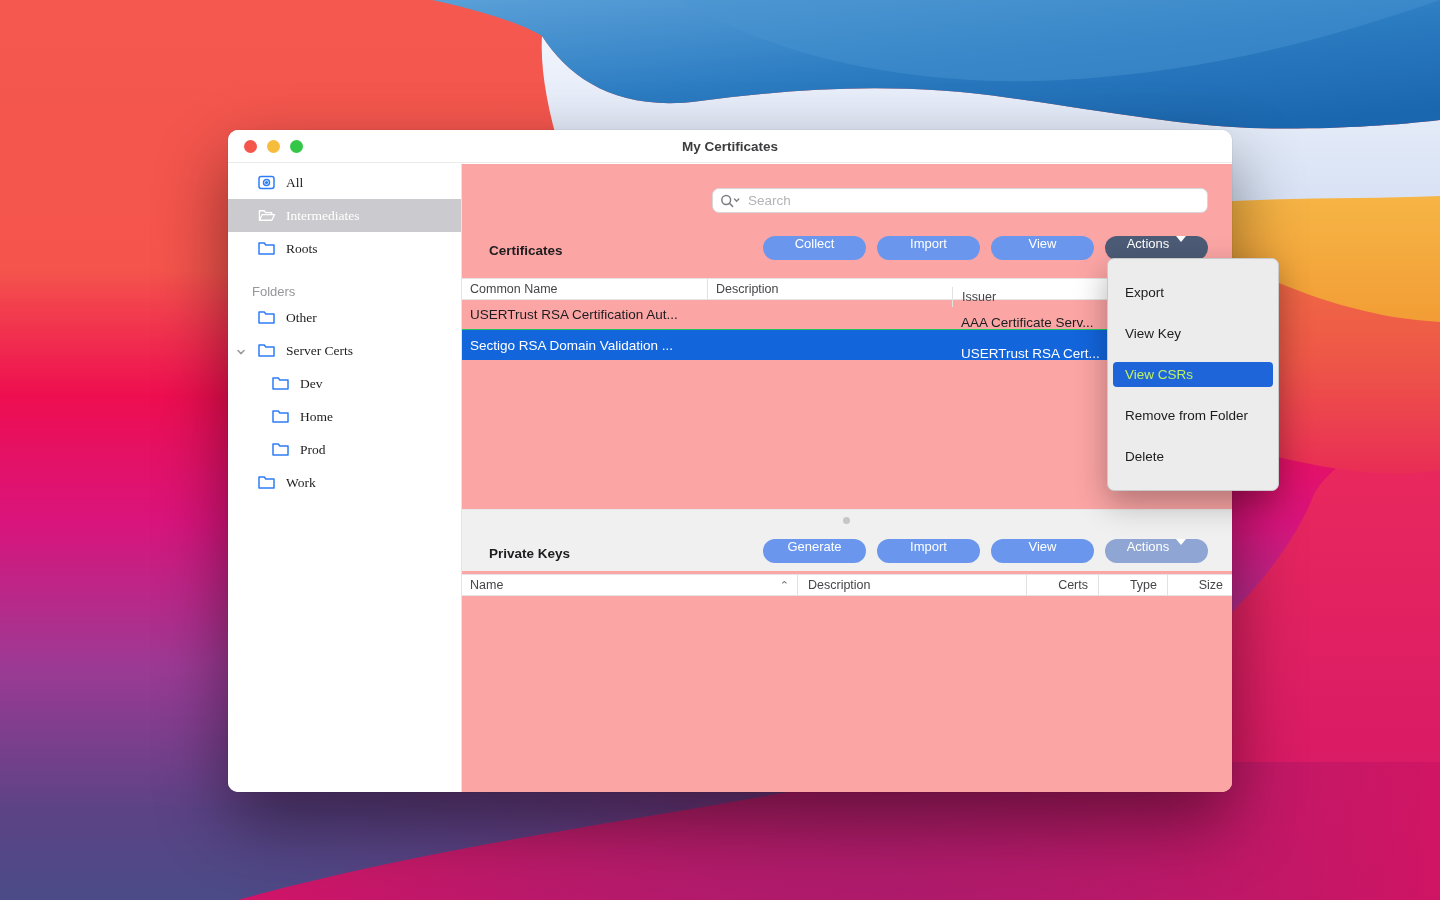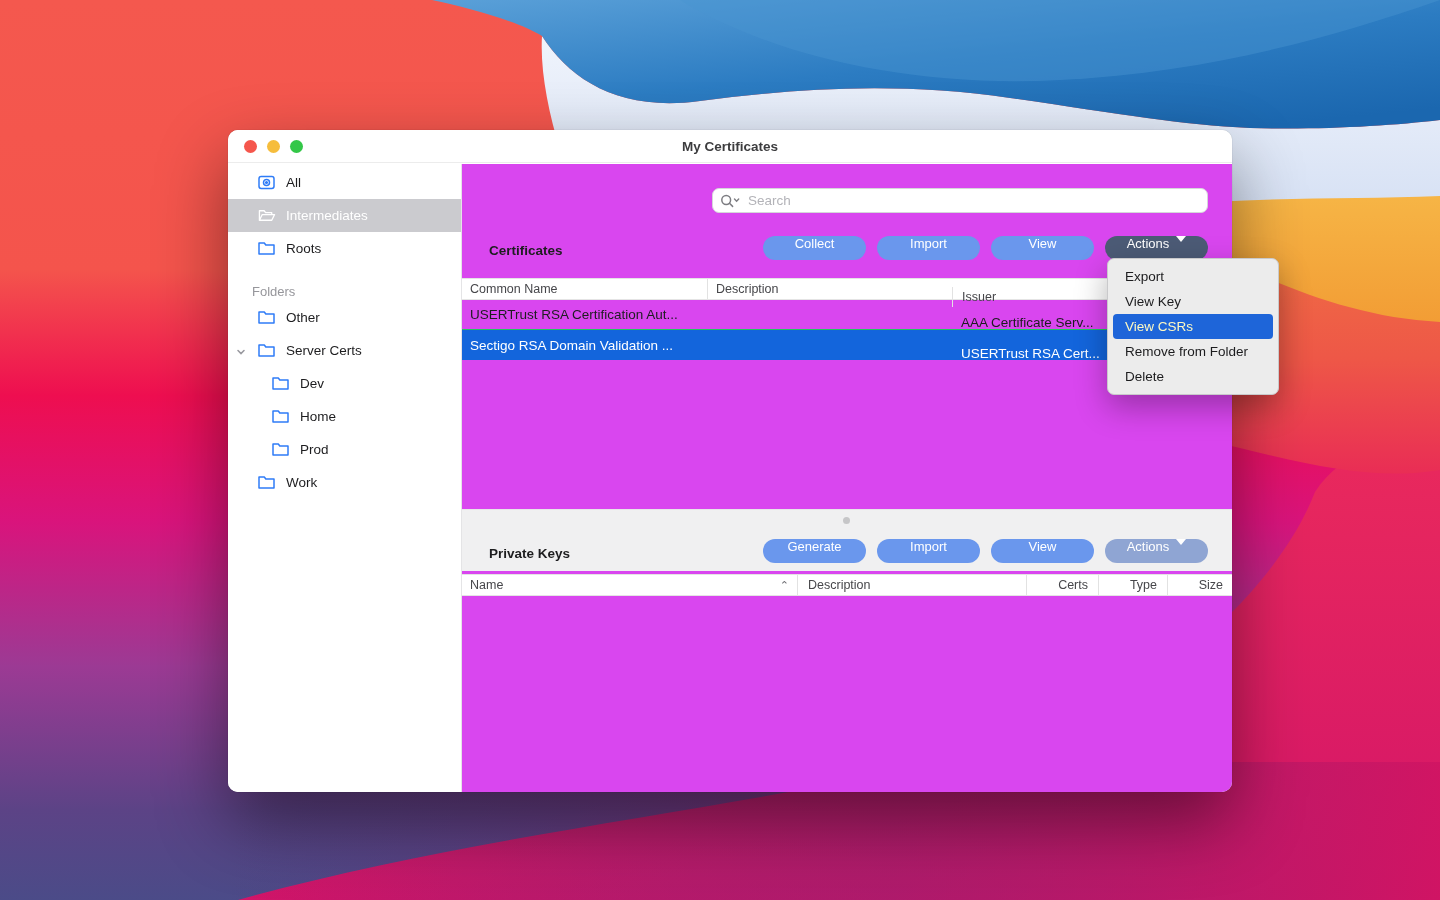--- a/index.html
+++ b/index.html
@@ -17,32 +17,32 @@
     border-bottom:1px solid #ececec; display:flex; align-items:center; justify-content:center; }
   .title { font-size:13.5px; font-weight:bold; color:#3c3c3e; }
   .lights { position:absolute; left:16px; top:10px; display:flex; gap:10px; }
   .light { width:13px; height:13px; border-radius:50%; }
   .light.red { background:#f5564c; } .light.yellow { background:#f6bd3c; } .light.green { background:#33c748; }
 
   
   .sidebar { position:absolute; left:0; top:34px; bottom:0; width:234px; background:#fff;
     border-right:1px solid #e4e4e6; }
   .side-item { position:relative; height:33px; display:flex; align-items:center; font-size:13.5px;
-    color:#1d1d1f; cursor:default; }
+    color:#1d1d1f; cursor:default;font-family:Liberation Serif, serif; }
   .side-item .icon { position:absolute; left:30px; width:18px; height:15px; display:flex; align-items:center; }
   .side-item .lbl { position:absolute; left:58px; }
   .side-item.selected { background:#cbcbcf; color:#fff; }
   .side-item.child .icon { left:44px; }
   .side-item.child .lbl { left:72px; }
   .chev { position:absolute; left:8px; top:11px; width:9px; height:9px; color:#9a9aa0; }
   .folders-hdr { height:20px; margin-top:16px; display:flex; align-items:center; padding-left:24px;
     font-size:13px; color:#96969b; }
 
   
-  .content { position:absolute; left:234px; top:34px; right:0; bottom:0; background:#d946ef; }
+  .content { position:absolute; left:234px; top:34px; right:0; bottom:0; background:#fca5a5; }
   .searchbox { position:absolute; left:250px; top:24px; width:496px; height:25px;
     border:1px solid #d6d6da; border-radius:7px; background:#fff; display:flex; align-items:center; }
   .searchbox svg { margin-left:7px; flex:none; }
   .searchbox input { border:none; outline:none; flex:1; height:100%; font-size:13.5px;
     padding-left:6px; color:#333; background:transparent; font-family:"Liberation Sans",sans-serif; }
   .searchbox input::placeholder { color:#b3b3b8; }
 
   .section-title { position:absolute; font-size:13.5px; font-weight:bold; color:#1d1d1f; }
   .btnrow { position:absolute; right:24px; display:flex; gap:11px; }
   .pill { width:103px; height:24px; border:none; border-radius:12px; background:#6a97ed; color:#fff;
@@ -75,23 +75,23 @@
 
   .splitband { position:absolute; left:0; right:0; top:345px; height:62px; background:#f0f0f1;
     border-top:1px solid #e7e7e8; }
   .grip { position:absolute; left:50%; top:7px; width:7px; height:7px; margin-left:-4px;
     border-radius:50%; background:#c6c6c8; }
 
   
   .menu { position:absolute; left:1107px; top:258px; width:172px; background:#ececec;
     border:1px solid #c9c9cb; border-radius:7px; padding:5px 0;
     box-shadow:0 12px 32px rgba(0,0,0,.3); z-index:10; }
-  .menu-item { height:25px; margin:0 5px; padding-left:12px; display:flex; align-items:center;
+  .menu-item { height:25px; margin:16px 5px; padding-left:12px; display:flex; align-items:center;
     font-size:13.5px; color:#1c1c1e; border-radius:4px; cursor:default; }
-  .menu-item.hl { background:#1e65d9; color:#fef9c3; }
+  .menu-item.hl { background:#1e65d9; color:#bef264; }
 </style>
 </head>
 <body>
 
 <div class="stage">
 
   <svg class="wallpaper" width="1440" height="900" viewBox="0 0 1440 900" preserveAspectRatio="none" aria-hidden="true">
     <defs>
       <linearGradient id="gBase" x1="0" y1="0" x2="0" y2="1">
         <stop offset="0" stop-color="#f4584e"></stop>

